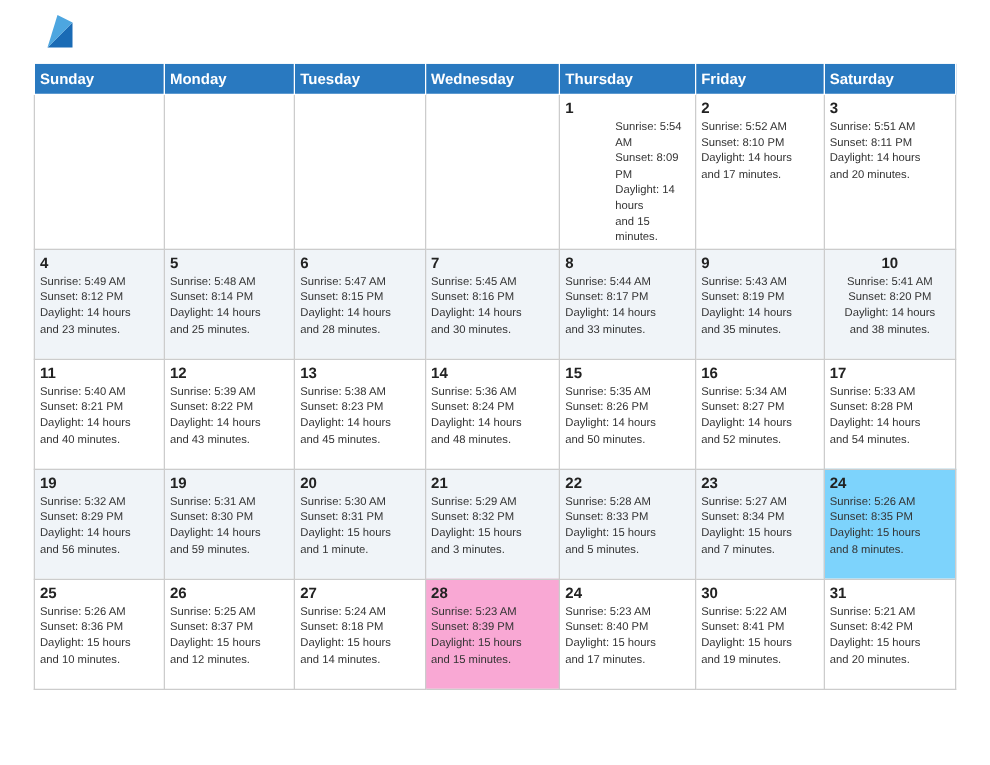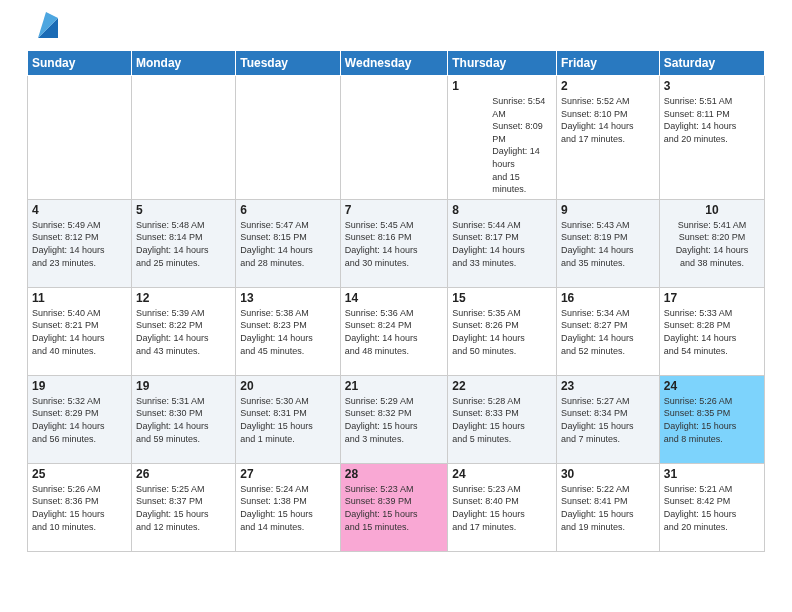--- a/index.html
+++ b/index.html
@@ -281,21 +281,21 @@
           <td style="background: rgb(255, 255, 255);">
             <span class="day-num">26</span>
             <div class="day-info" style="white-space: pre-line;">Sunrise: 5:25 AM
 Sunset: 8:37 PM
 Daylight: 15 hours
 and 12 minutes.</div>
           </td>
           <td style="background: rgb(255, 255, 255);">
             <span class="day-num">27</span>
             <div class="day-info" style="white-space: pre-line;">Sunrise: 5:24 AM
-Sunset: 1:38 PM
+Sunset: 8:18 PM
 Daylight: 15 hours
 and 14 minutes.</div>
           </td>
           <td style="background: #f9a8d4;">
             <span class="day-num">28</span>
             <div class="day-info" style="white-space: pre-line;">Sunrise: 5:23 AM
 Sunset: 8:39 PM
 Daylight: 15 hours
 and 15 minutes.</div>
           </td>

